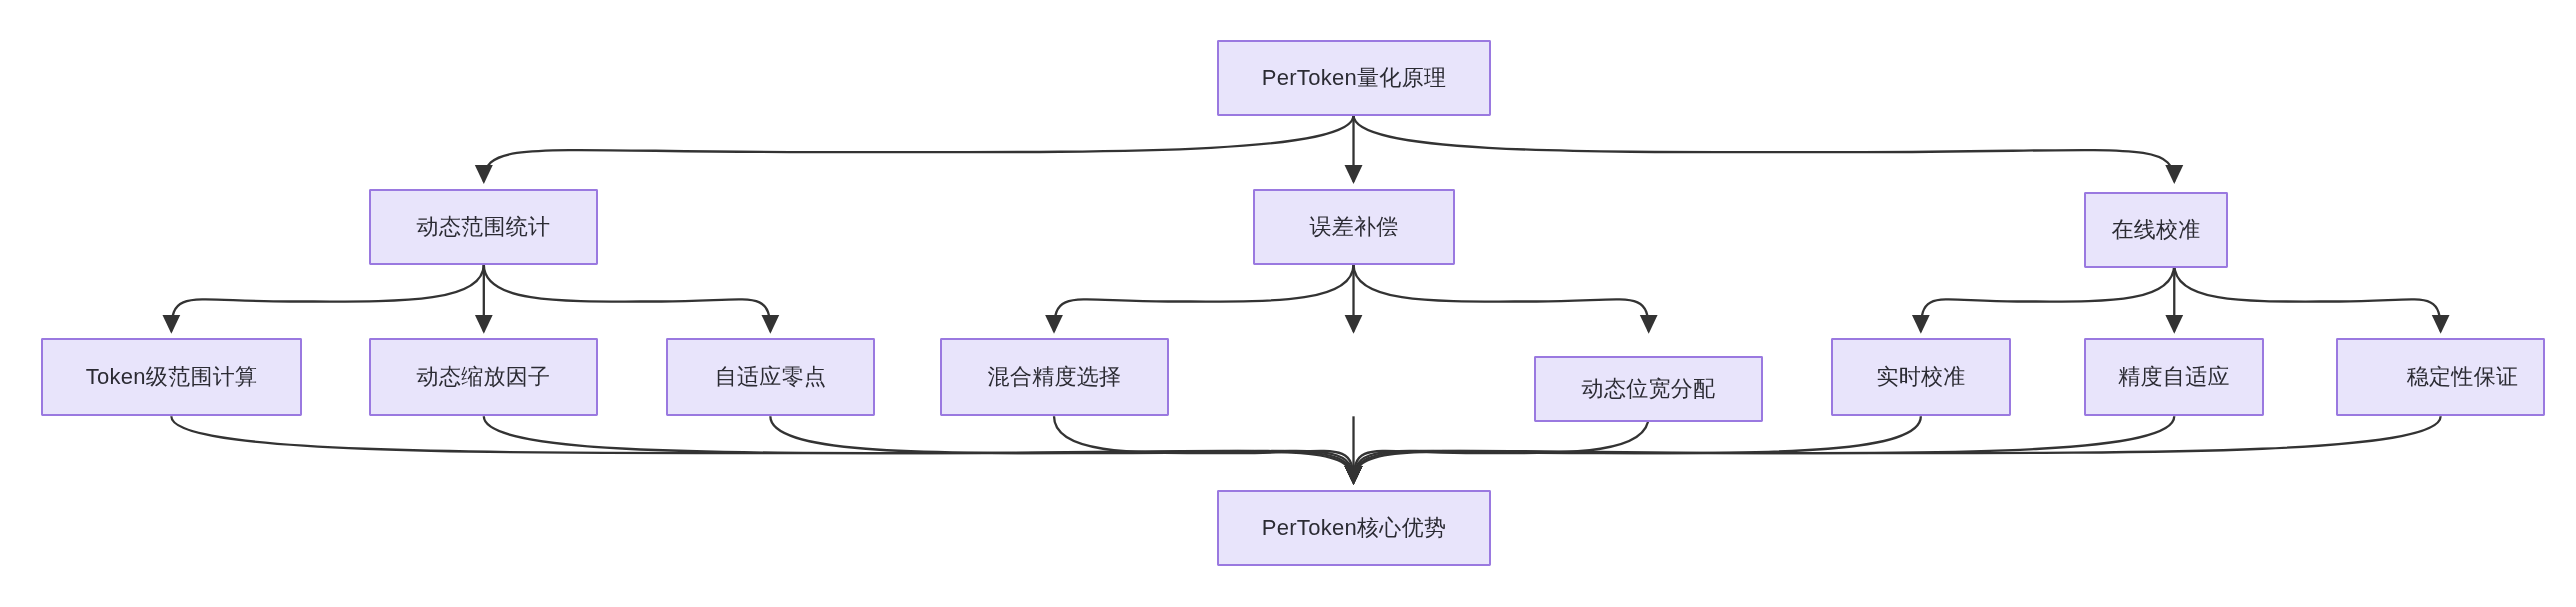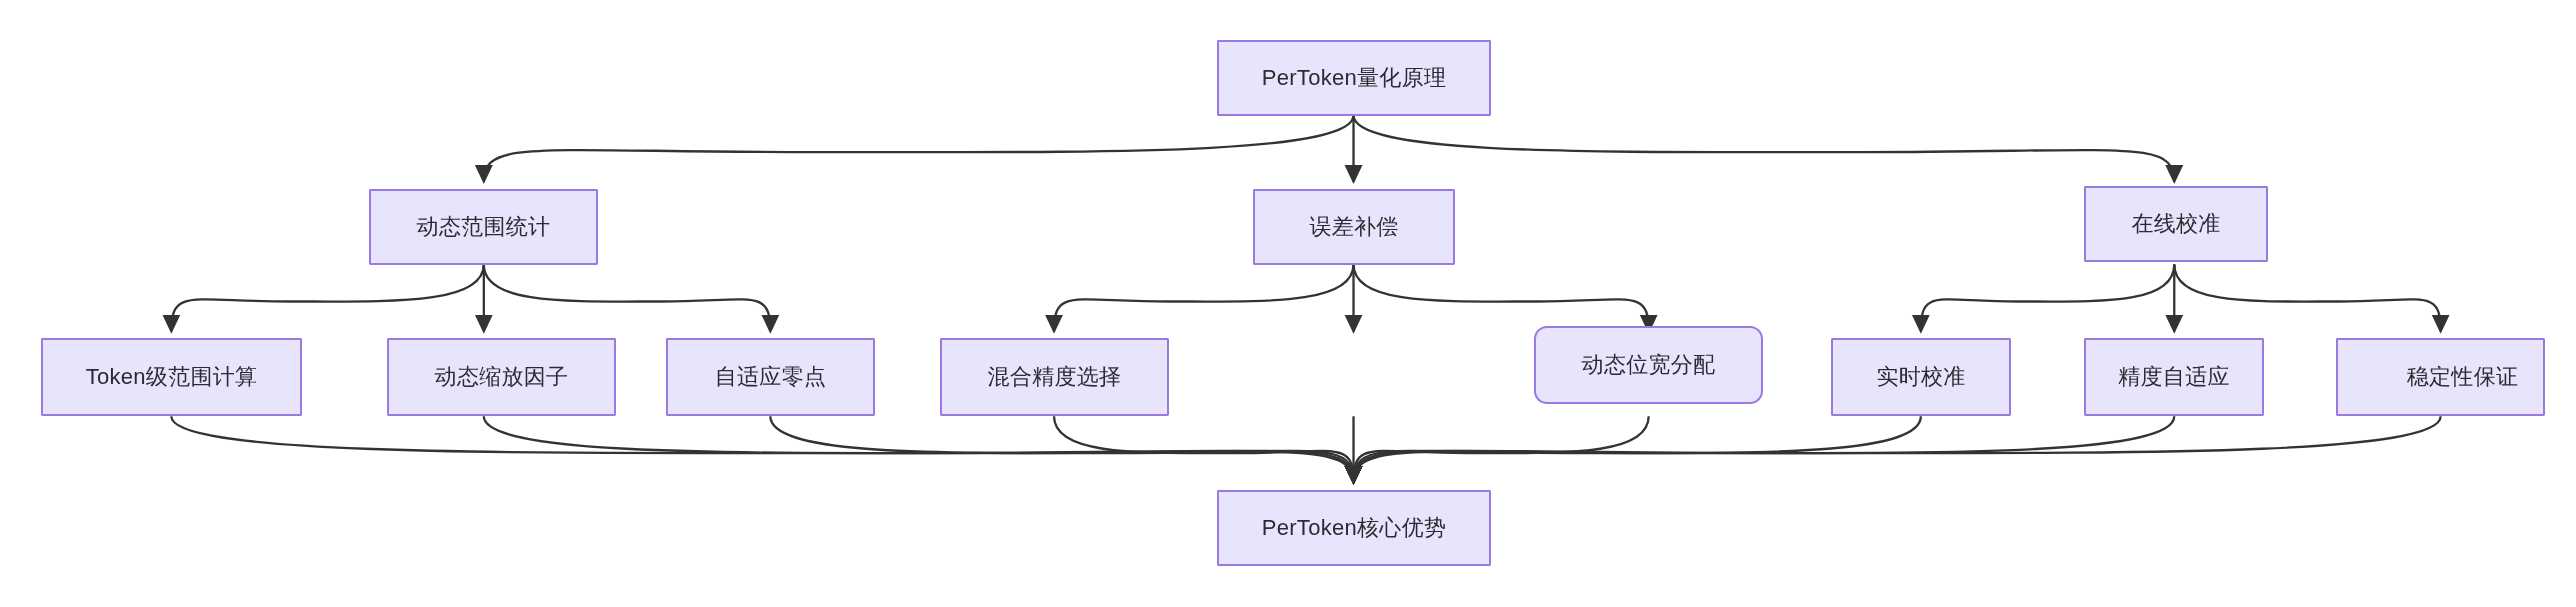--- a/index.html
+++ b/index.html
@@ -96,37 +96,37 @@
     <div class="node" id="node-root" style="left: 1217px; top: 40px; width: 274px; height: 76px;">
       <span class="node-label">PerToken量化原理</span>
     </div>
 
     <div class="node" id="node-branch-0" style="left: 369px; top: 189px; width: 229px; height: 76px;">
       <span class="node-label">动态范围统计</span>
     </div>
     <div class="node" id="node-branch-1" style="left: 1253px; top: 189px; width: 202px; height: 76px;">
       <span class="node-label">误差补偿</span>
     </div>
-    <div class="node" id="node-branch-2" style="left: 2084px; top: 186px; width: 184px; height: 76px;">
+    <div class="node" id="node-branch-2" style="left: 2084px; top: 192px; width: 144px; height: 76px;">
       <span class="node-label">在线校准</span>
     </div>
 
     <div class="node" id="node-leaf-0" style="left: 41px; top: 338px; width: 261px; height: 78px;">
       <span class="node-label">Token级范围计算</span>
     </div>
-    <div class="node" id="node-leaf-1" style="left: 387px; top: 338px; width: 229px; height: 78px;">
+    <div class="node" id="node-leaf-1" style="left: 369px; top: 338px; width: 229px; height: 78px;">
       <span class="node-label">动态缩放因子</span>
     </div>
     <div class="node" id="node-leaf-2" style="left: 666px; top: 338px; width: 209px; height: 78px;">
       <span class="node-label">自适应零点</span>
     </div>
     <div class="node" id="node-leaf-3" style="left: 940px; top: 338px; width: 229px; height: 78px;">
       <span class="node-label">混合精度选择</span>
     </div>
-    <div class="node" id="node-leaf-5" style="left: 1534px; top: 326px; width: 229px; height: 78px; border-radius: 13px;">
+    <div class="node" id="node-leaf-5" style="left: 1534px; top: 356px; width: 229px; height: 66px;">
       <span class="node-label">动态位宽分配</span>
     </div>
     <div class="node" id="node-leaf-6" style="left: 1831px; top: 338px; width: 180px; height: 78px;">
       <span class="node-label">实时校准</span>
     </div>
     <div class="node" id="node-leaf-7" style="left: 2084px; top: 338px; width: 180px; height: 78px;">
       <span class="node-label">精度自适应</span>
     </div>
     <div class="node" id="node-leaf-8" style="left: 2336px; top: 338px; width: 209px; height: 78px; padding-left: 44px;">
       <span class="node-label">稳定性保证</span>

